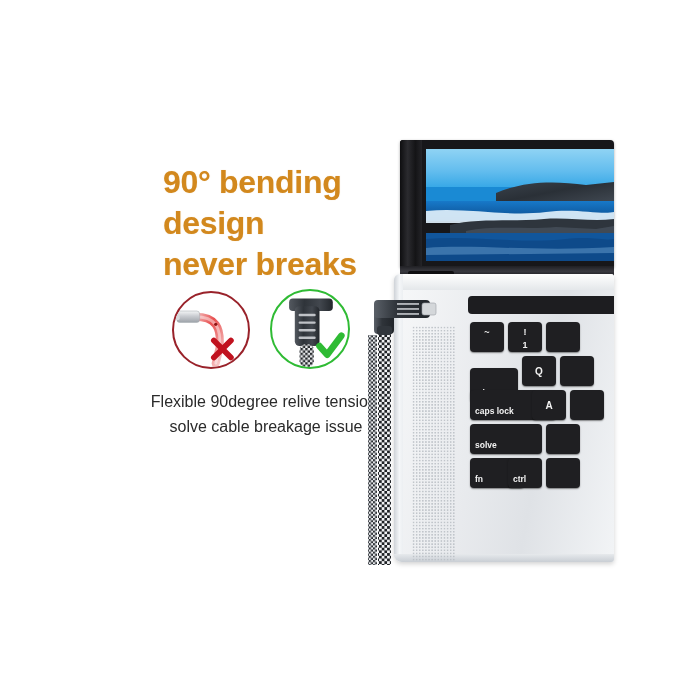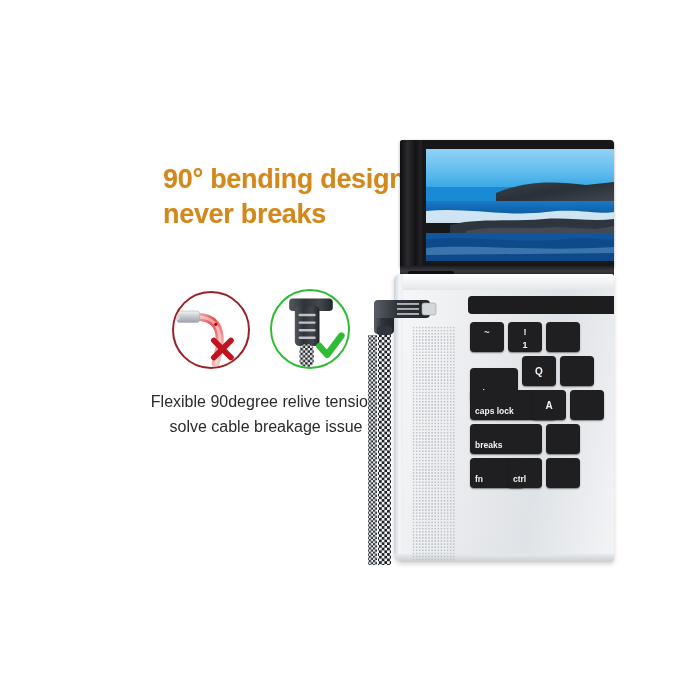--- a/index.html
+++ b/index.html
@@ -24,21 +24,21 @@
   }
 
   
   #headline {
     position: absolute;
     left: 163px;
     top: 162px;
     width: 260px;
     color: #d2881d;
     font-weight: bold;
-    font-size: 27px;
+    font-size: 32px;
     line-height: 1.28;
     letter-spacing: -0.3px;
     white-space: pre-line;
     text-shadow: 0 0 1px rgba(210,136,29,0.35);
   }
 
   
   .badge {
     position: absolute;
     border-radius: 50%;
@@ -382,21 +382,21 @@
           </div>
           <div class="key" style="left: 92px; top: 34px; width: 34px; height: 30px;"></div>
           <div class="key" style="left: 2px; top: 68px; width: 58px; height: 30px; padding-left: 28px;">
             <span class="lbl">caps lock</span>
           </div>
           <div class="key" style="left: 64px; top: 68px; width: 34px; height: 30px;">
             <span class="lbl center">A</span>
           </div>
           <div class="key" style="left: 102px; top: 68px; width: 34px; height: 30px;"></div>
           <div class="key" style="left: 2px; top: 102px; width: 72px; height: 30px;">
-            <span class="lbl">breaks</span>
+            <span class="lbl">solve</span>
           </div>
           <div class="key" style="left: 78px; top: 102px; width: 34px; height: 30px;"></div>
           <div class="key" style="left: 2px; top: 136px; width: 54px; height: 30px;">
             <span class="lbl">fn</span>
           </div>
           <div class="key" style="left: 40px; top: 136px; width: 34px; height: 30px; text-align: center;">
             <span class="lbl">ctrl</span>
           </div>
           <div class="key" style="left: 78px; top: 136px; width: 34px; height: 30px;"></div>
         </div>

